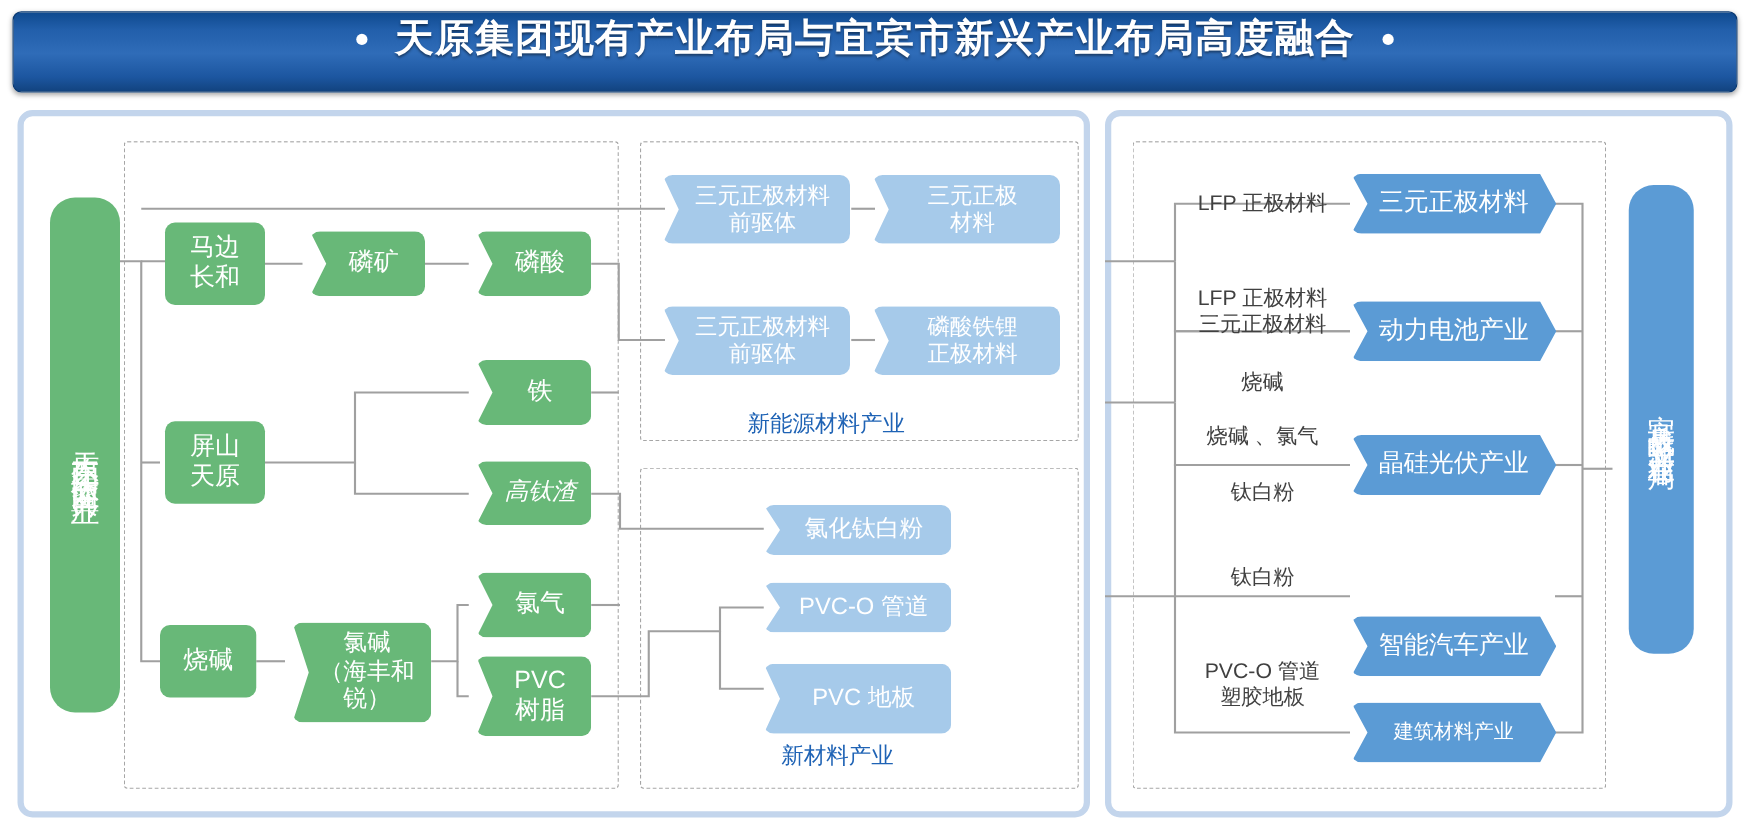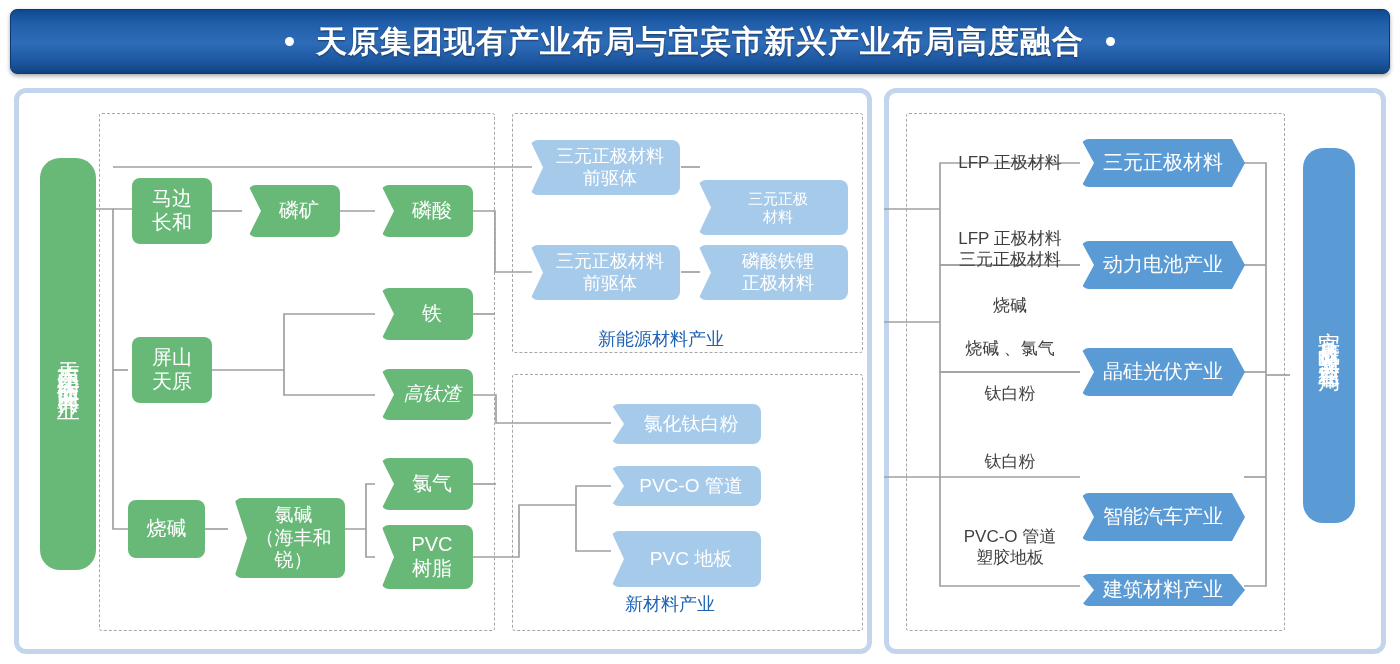--- a/index.html
+++ b/index.html
@@ -10,21 +10,21 @@
   }
   #stage{position:absolute;left:0;top:0;width:1400px;height:664px;}
 
   
   .title-banner{
     position:absolute;left:10px;top:9px;width:1380px;height:65px;
     border-radius:7px;
     background:linear-gradient(to bottom,#0f4a8f 0%,#225fab 22%,#2f6cb8 52%,#1c56a0 82%,#12437f 100%);
     border:1px solid #0b3a72;
     box-shadow:0 2px 4px rgba(0,0,0,.35);
-    display:flex;align-items:center;justify-content:center;
+    display:flex;align-items:flex-start;justify-content:center;
     box-sizing:border-box;
   }
   .title-inner{display:flex;align-items:center;gap:22px;}
   .title-dot{width:9px;height:9px;border-radius:50%;background:#ffffff;display:block;}
   .title-text{
     color:#ffffff;font-size:31px;font-weight:bold;letter-spacing:1px;
     white-space:nowrap;text-shadow:0 1px 2px rgba(0,0,0,.45);
   }
 
   
@@ -212,21 +212,21 @@
         <div>树脂</div>
       </span>
   </div>
 
   <div class="node lblue chev-l" id="n-nmcpre1" style="left:530px;top:140px;width:150px;height:55px;font-size:18px;">
     <span style="padding-left:10px">
         <div>三元正极材料</div>
         <div>前驱体</div>
       </span>
   </div>
-  <div class="node lblue chev-l" id="n-nmcmat" style="left:698px;top:140px;width:150px;height:55px;font-size:15px;margin-top:40px;">
+  <div class="node lblue chev-l" id="n-nmcmat" style="left:698px;top:140px;width:150px;height:55px;font-size:18px;">
     <span style="padding-left:10px">
         <div>三元正极</div>
         <div>材料</div>
       </span>
   </div>
   <div class="node lblue chev-l" id="n-nmcpre2" style="left:530px;top:245px;width:150px;height:55px;font-size:18px;">
     <span style="padding-left:10px">
         <div>三元正极材料</div>
         <div>前驱体</div>
       </span>
@@ -290,21 +290,21 @@
   </div>
   <div class="node dblue chev-lr" id="n-battery" style="left:1081px;top:241px;width:164px;height:48px;font-size:20px;">
     <span>动力电池产业</span>
   </div>
   <div class="node dblue chev-lr" id="n-pv" style="left:1081px;top:348px;width:164px;height:48px;font-size:20px;">
     <span>晶硅光伏产业</span>
   </div>
   <div class="node dblue chev-lr" id="n-auto" style="left:1081px;top:453px;width:164px;height:48px;font-size:20px;margin-top:40px;">
     <span>智能汽车产业</span>
   </div>
-  <div class="node dblue chev-lr" id="n-building" style="left:1081px;top:562px;width:164px;height:32px;font-size:20px;margin-top:12px;">
+  <div class="node dblue chev-lr" id="n-building" style="left:1081px;top:562px;width:164px;height:48px;font-size:16px;">
     <span>建筑材料产业</span>
   </div>
 
   <div class="node dblue vbar" id="n-vright" style="left:1303px;top:148px;width:52px;height:375px;font-size:22px;">
     <span>宜宾市战略新兴产业布局</span>
   </div>
 
 </div>
 
 </body></html>

